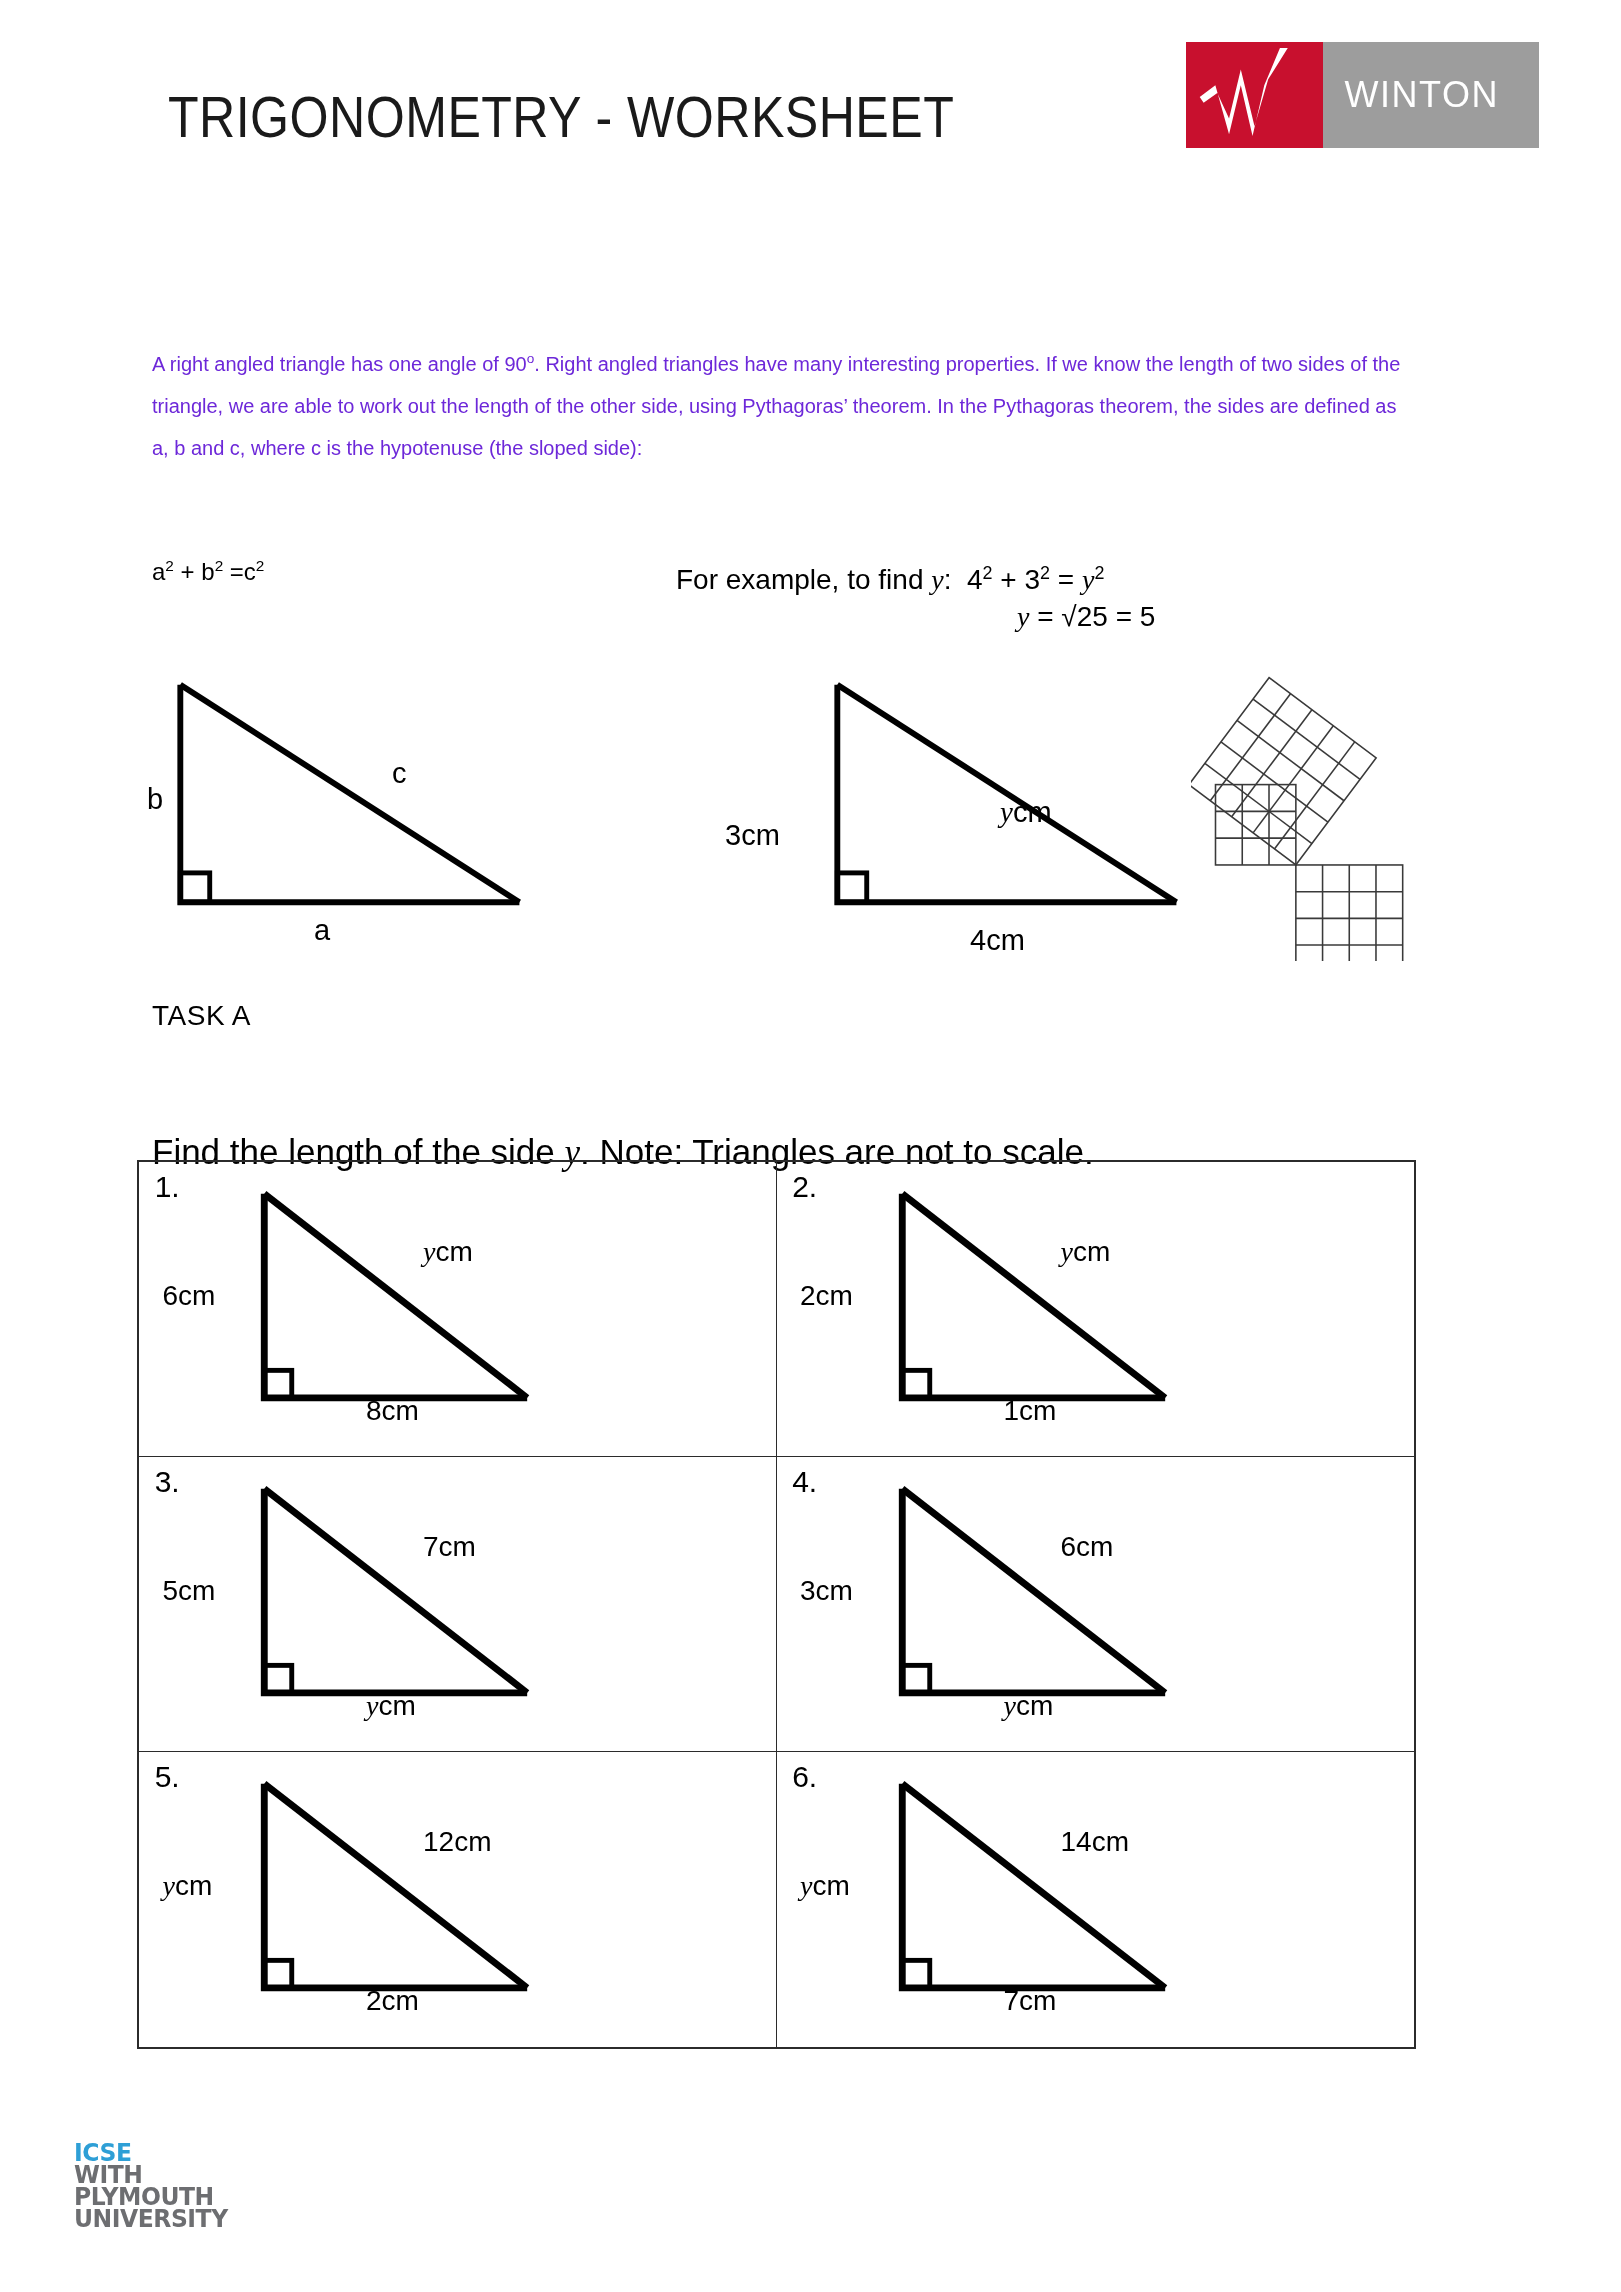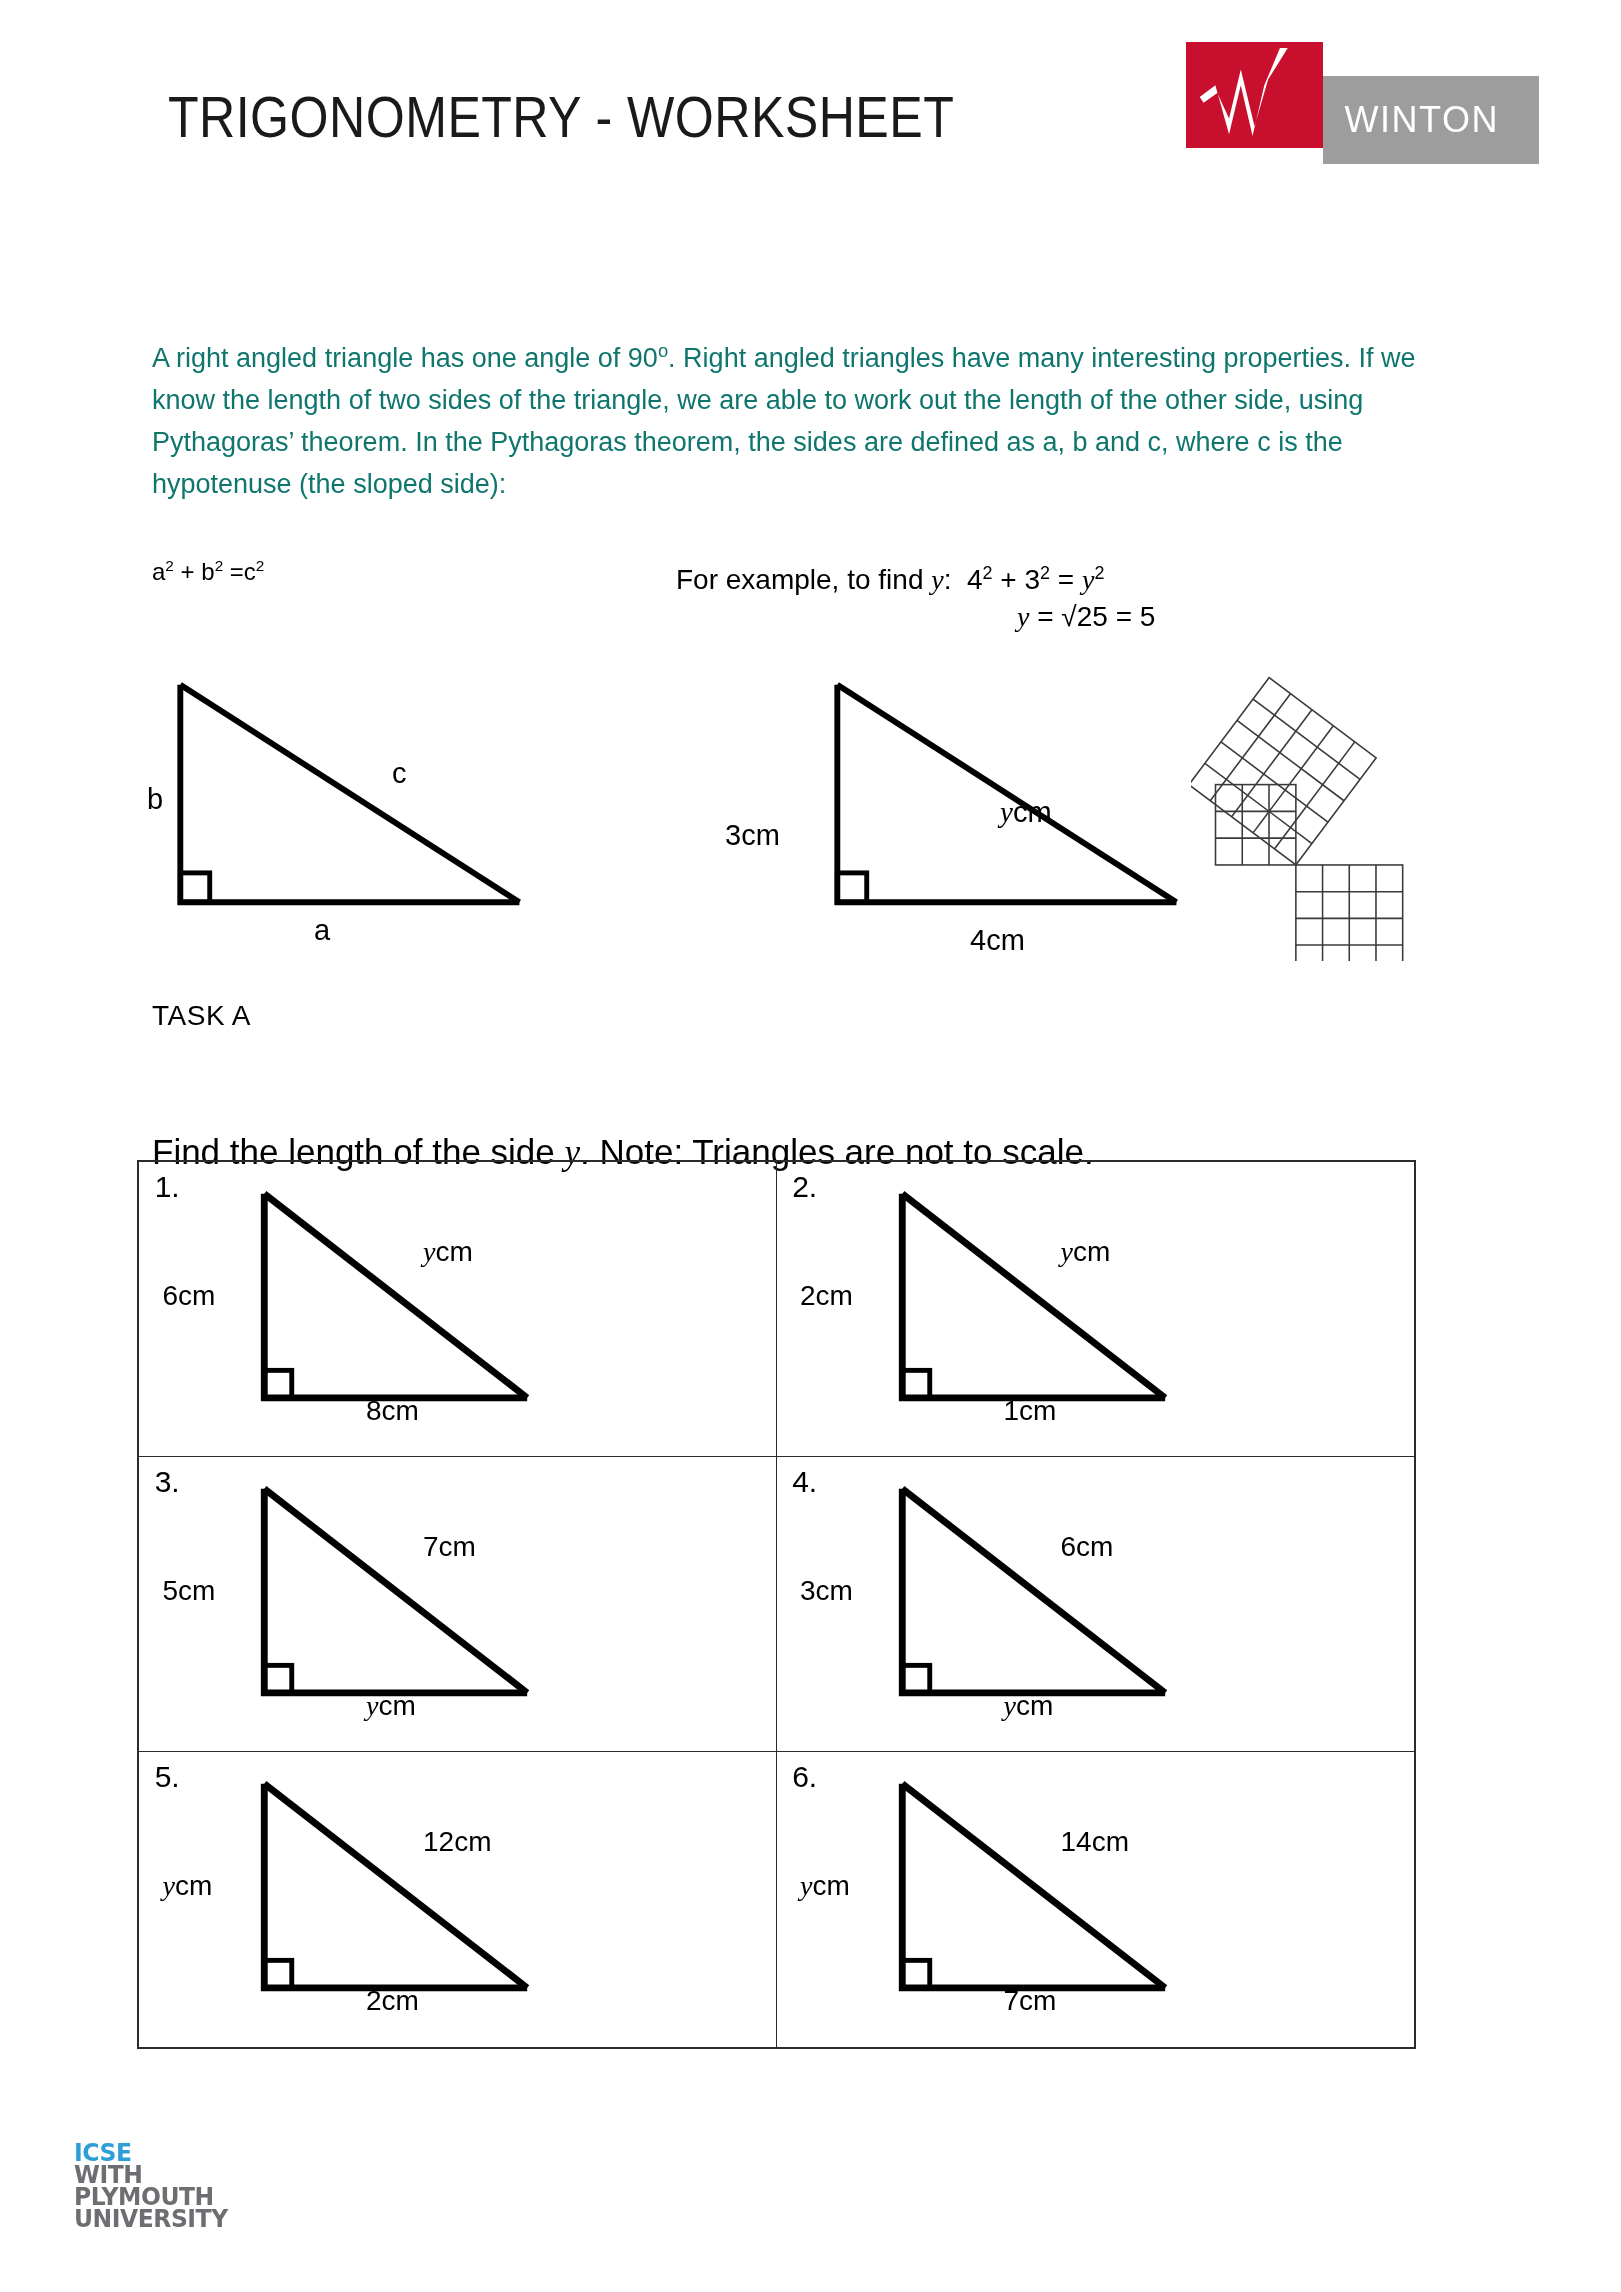--- a/index.html
+++ b/index.html
@@ -49,43 +49,42 @@
   #winton-mark {
     width: 137px;
     height: 106px;
     background: #c8102e;
     position: relative;
     overflow: hidden;
   }
   #winton-mark svg { display:block; }
   #winton-wordmark {
     width: 216px;
-    height: 88px;
+    height: 106px;
     background: #9d9d9d;
     display: flex;
     align-items: center;
     justify-content: flex-start;
-    margin-top: 34px;
   }
   #winton-wordmark span {
     color: #ffffff;
     font-size: 36px;
     letter-spacing: 1.5px;
     padding-left: 21.6px;
   }
 
   
   #intro {
     position: absolute;
     left: 152px;
-    top: 330px;
+    top: 338px;
     width: 1264px;
-    font-size: 27px;
+    font-size: 20px;
     line-height: 42px;
-    color: #0f766e;
+    color: #6d28d9;
   }
   #intro sup { font-size: 0.68em; vertical-align: super; }
 
   
   #formula-left {
     position: absolute;
     left: 152px;
     top: 557px;
     font-size: 24px;
     white-space: nowrap;

